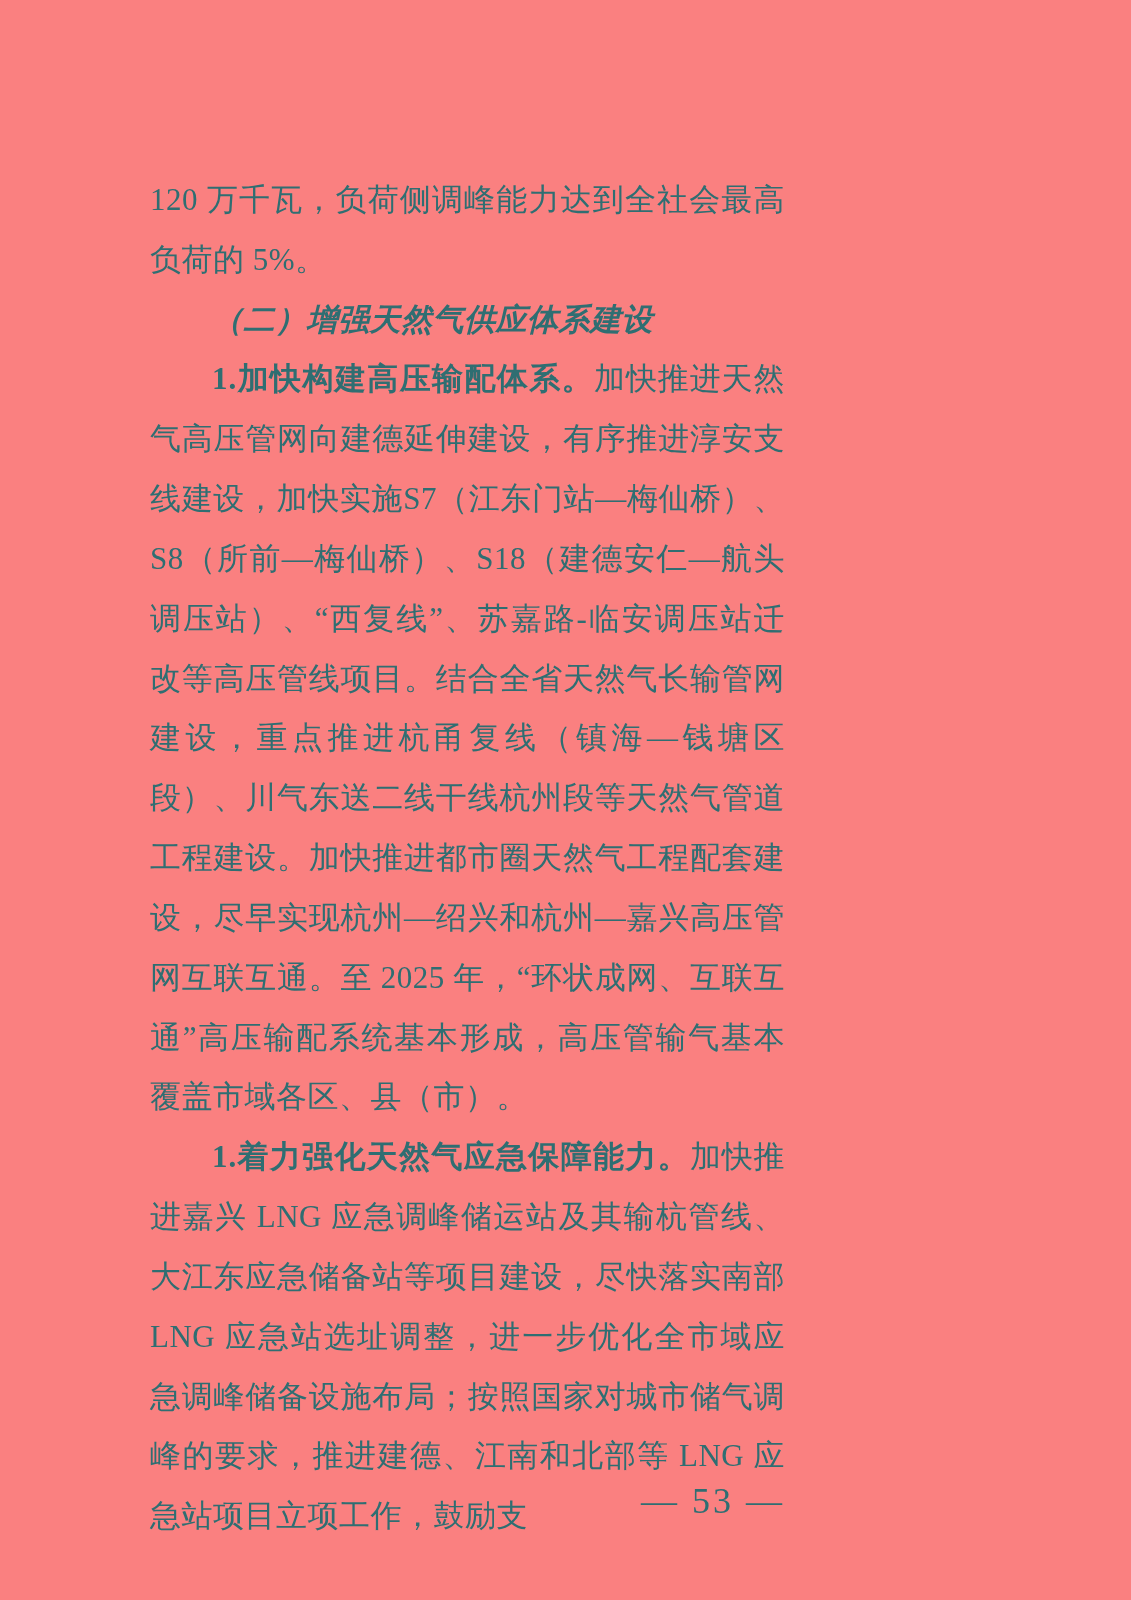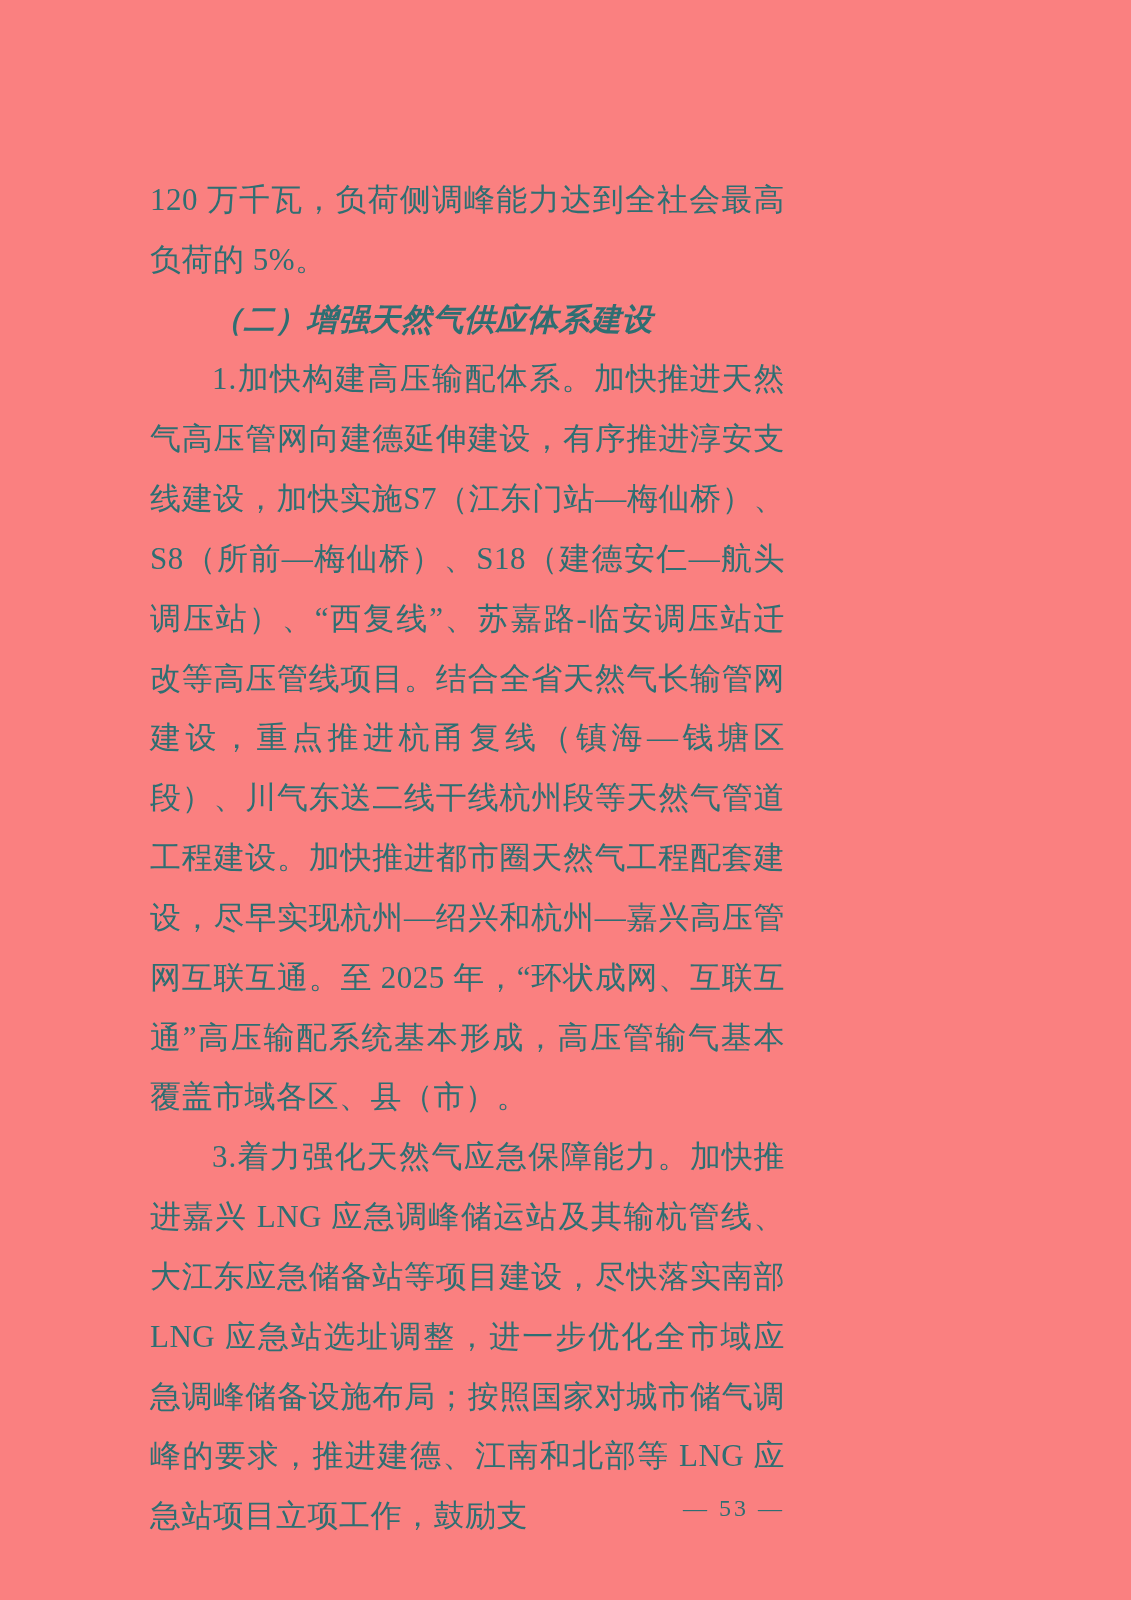--- a/index.html
+++ b/index.html
@@ -36,44 +36,44 @@
     text-indent: 2em;
   }
   .heading {
     margin: 0;
     text-indent: 2em;
     font-weight: bold;
     color: #2f6e72;
     font-style: italic;
   }
   .bold-lead {
-    font-weight: normal;
+    font-weight: bold;
     letter-spacing: 1px;
   }
   .page-number {
     position: absolute;
     right: 150px;
     bottom: 78px;
     color: #2f6e72;
-    font-size: 24px;
+    font-size: 36px;
     letter-spacing: 3px;
     font-family: "Liberation Serif", serif;
   }
 </style>
 </head>
 <body>
 
 <div class="page">
   <div class="doc-body">
 
     <p class="para">120 万千瓦，负荷侧调峰能力达到全社会最高负荷的 5%。</p>
 
     <p class="heading">（二）增强天然气供应体系建设</p>
 
     <p class="para indent"><span class="bold-lead">1.加快构建高压输配体系。</span><span>加快推进天然气高压管网向建德延伸建设，有序推进淳安支线建设，加快实施S7（江东门站—梅仙桥）、S8（所前—梅仙桥）、S18（建德安仁—航头调压站）、“西复线”、苏嘉路-临安调压站迁改等高压管线项目。结合全省天然气长输管网建设，重点推进杭甬复线（镇海—钱塘区段）、川气东送二线干线杭州段等天然气管道工程建设。加快推进都市圈天然气工程配套建设，尽早实现杭州—绍兴和杭州—嘉兴高压管网互联互通。至 2025 年，“环状成网、互联互通”高压输配系统基本形成，高压管输气基本覆盖市域各区、县（市）。</span></p>
 
 
-    <p class="para indent"><span class="bold-lead">3.着力强化天然气应急保障能力。</span><span>加快推进嘉兴 LNG 应急调峰储运站及其输杭管线、大江东应急储备站等项目建设，尽快落实南部 LNG 应急站选址调整，进一步优化全市域应急调峰储备设施布局；按照国家对城市储气调峰的要求，推进建德、江南和北部等 LNG 应急站项目立项工作，鼓励支</span></p>
+    <p class="para indent"><span class="bold-lead">1.着力强化天然气应急保障能力。</span><span>加快推进嘉兴 LNG 应急调峰储运站及其输杭管线、大江东应急储备站等项目建设，尽快落实南部 LNG 应急站选址调整，进一步优化全市域应急调峰储备设施布局；按照国家对城市储气调峰的要求，推进建德、江南和北部等 LNG 应急站项目立项工作，鼓励支</span></p>
 
   </div>
 
   <div class="page-number">— 53 —</div>
 </div>
 
 </body></html>

